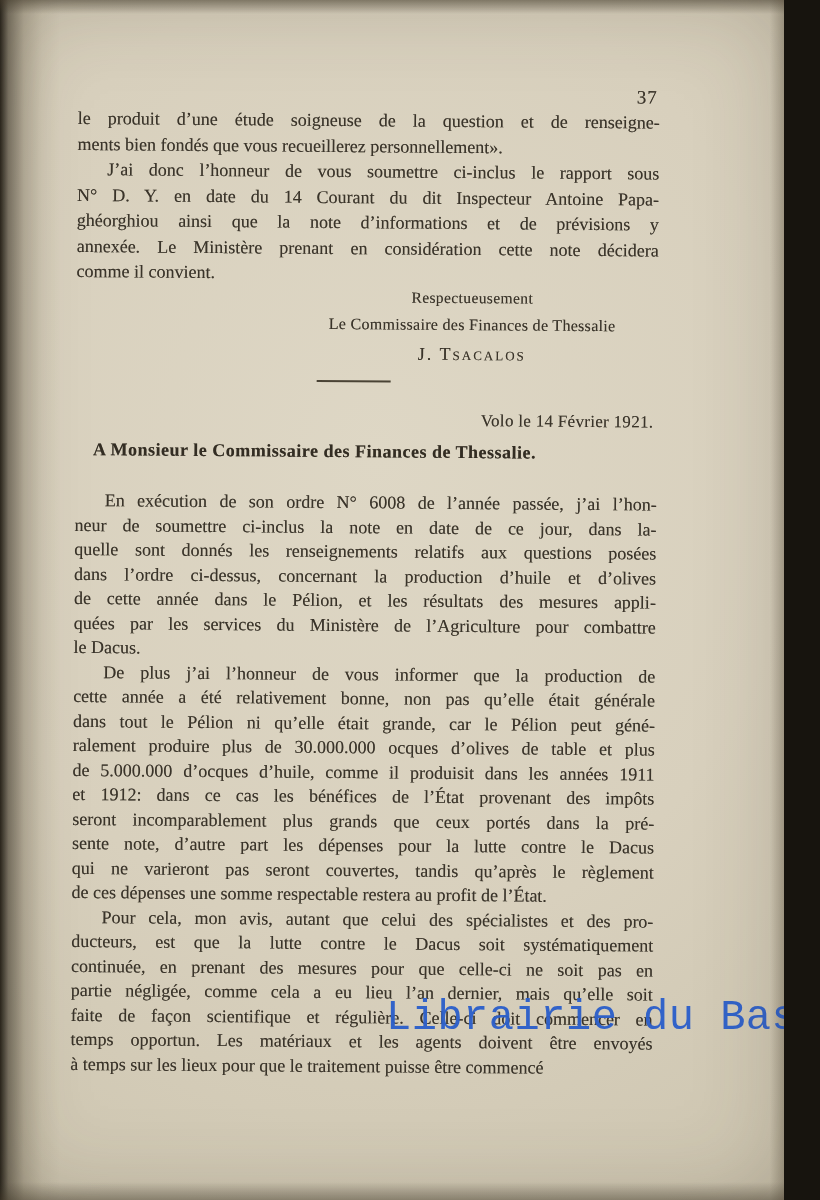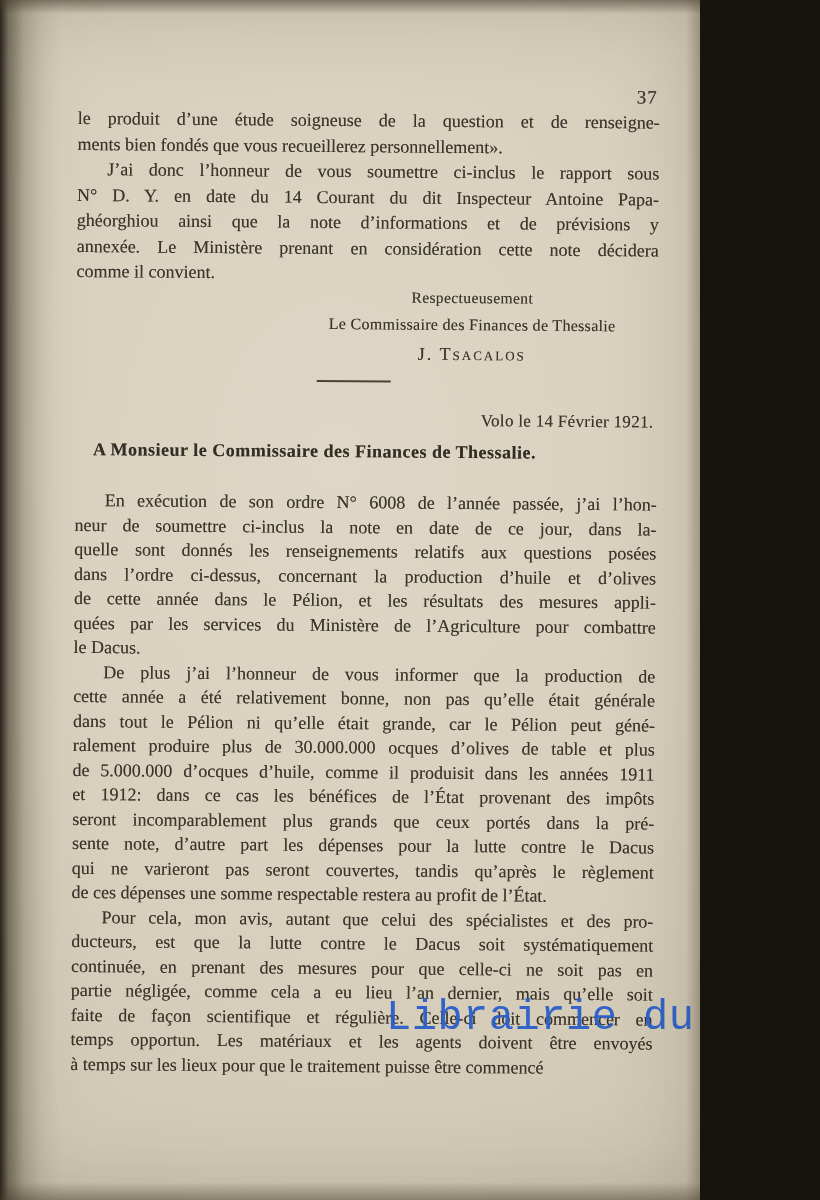--- a/index.html
+++ b/index.html
@@ -1,20 +1,20 @@
 <!DOCTYPE html>
 <html><head>
 <meta charset="utf-8">
 <style>
   * { margin:0; padding:0; box-sizing:border-box; }
   html,body { width:820px; height:1200px; }
   body { background:#17140e; font-family:"Liberation Serif", serif; }
 
   .photo {
-    position:relative; width:700px; height:1200px; overflow:hidden;
+    position:relative; width:784px; height:1200px; overflow:hidden;
     background: radial-gradient(ellipse 120% 90% at 48% 38%,
       #ded7c5 0%, #d8d0bd 45%, #cfc7b2 75%, #c2b9a2 100%);
   }
 
   
   .edge-left {
     position:absolute; left:0; top:0; bottom:0; width:60px; z-index:4; pointer-events:none;
     background: linear-gradient(90deg,
       rgba(25,21,14,0.92) 0%, rgba(52,45,32,0.55) 14%,
       rgba(96,86,64,0.28) 40%, rgba(140,130,105,0.12) 70%,

